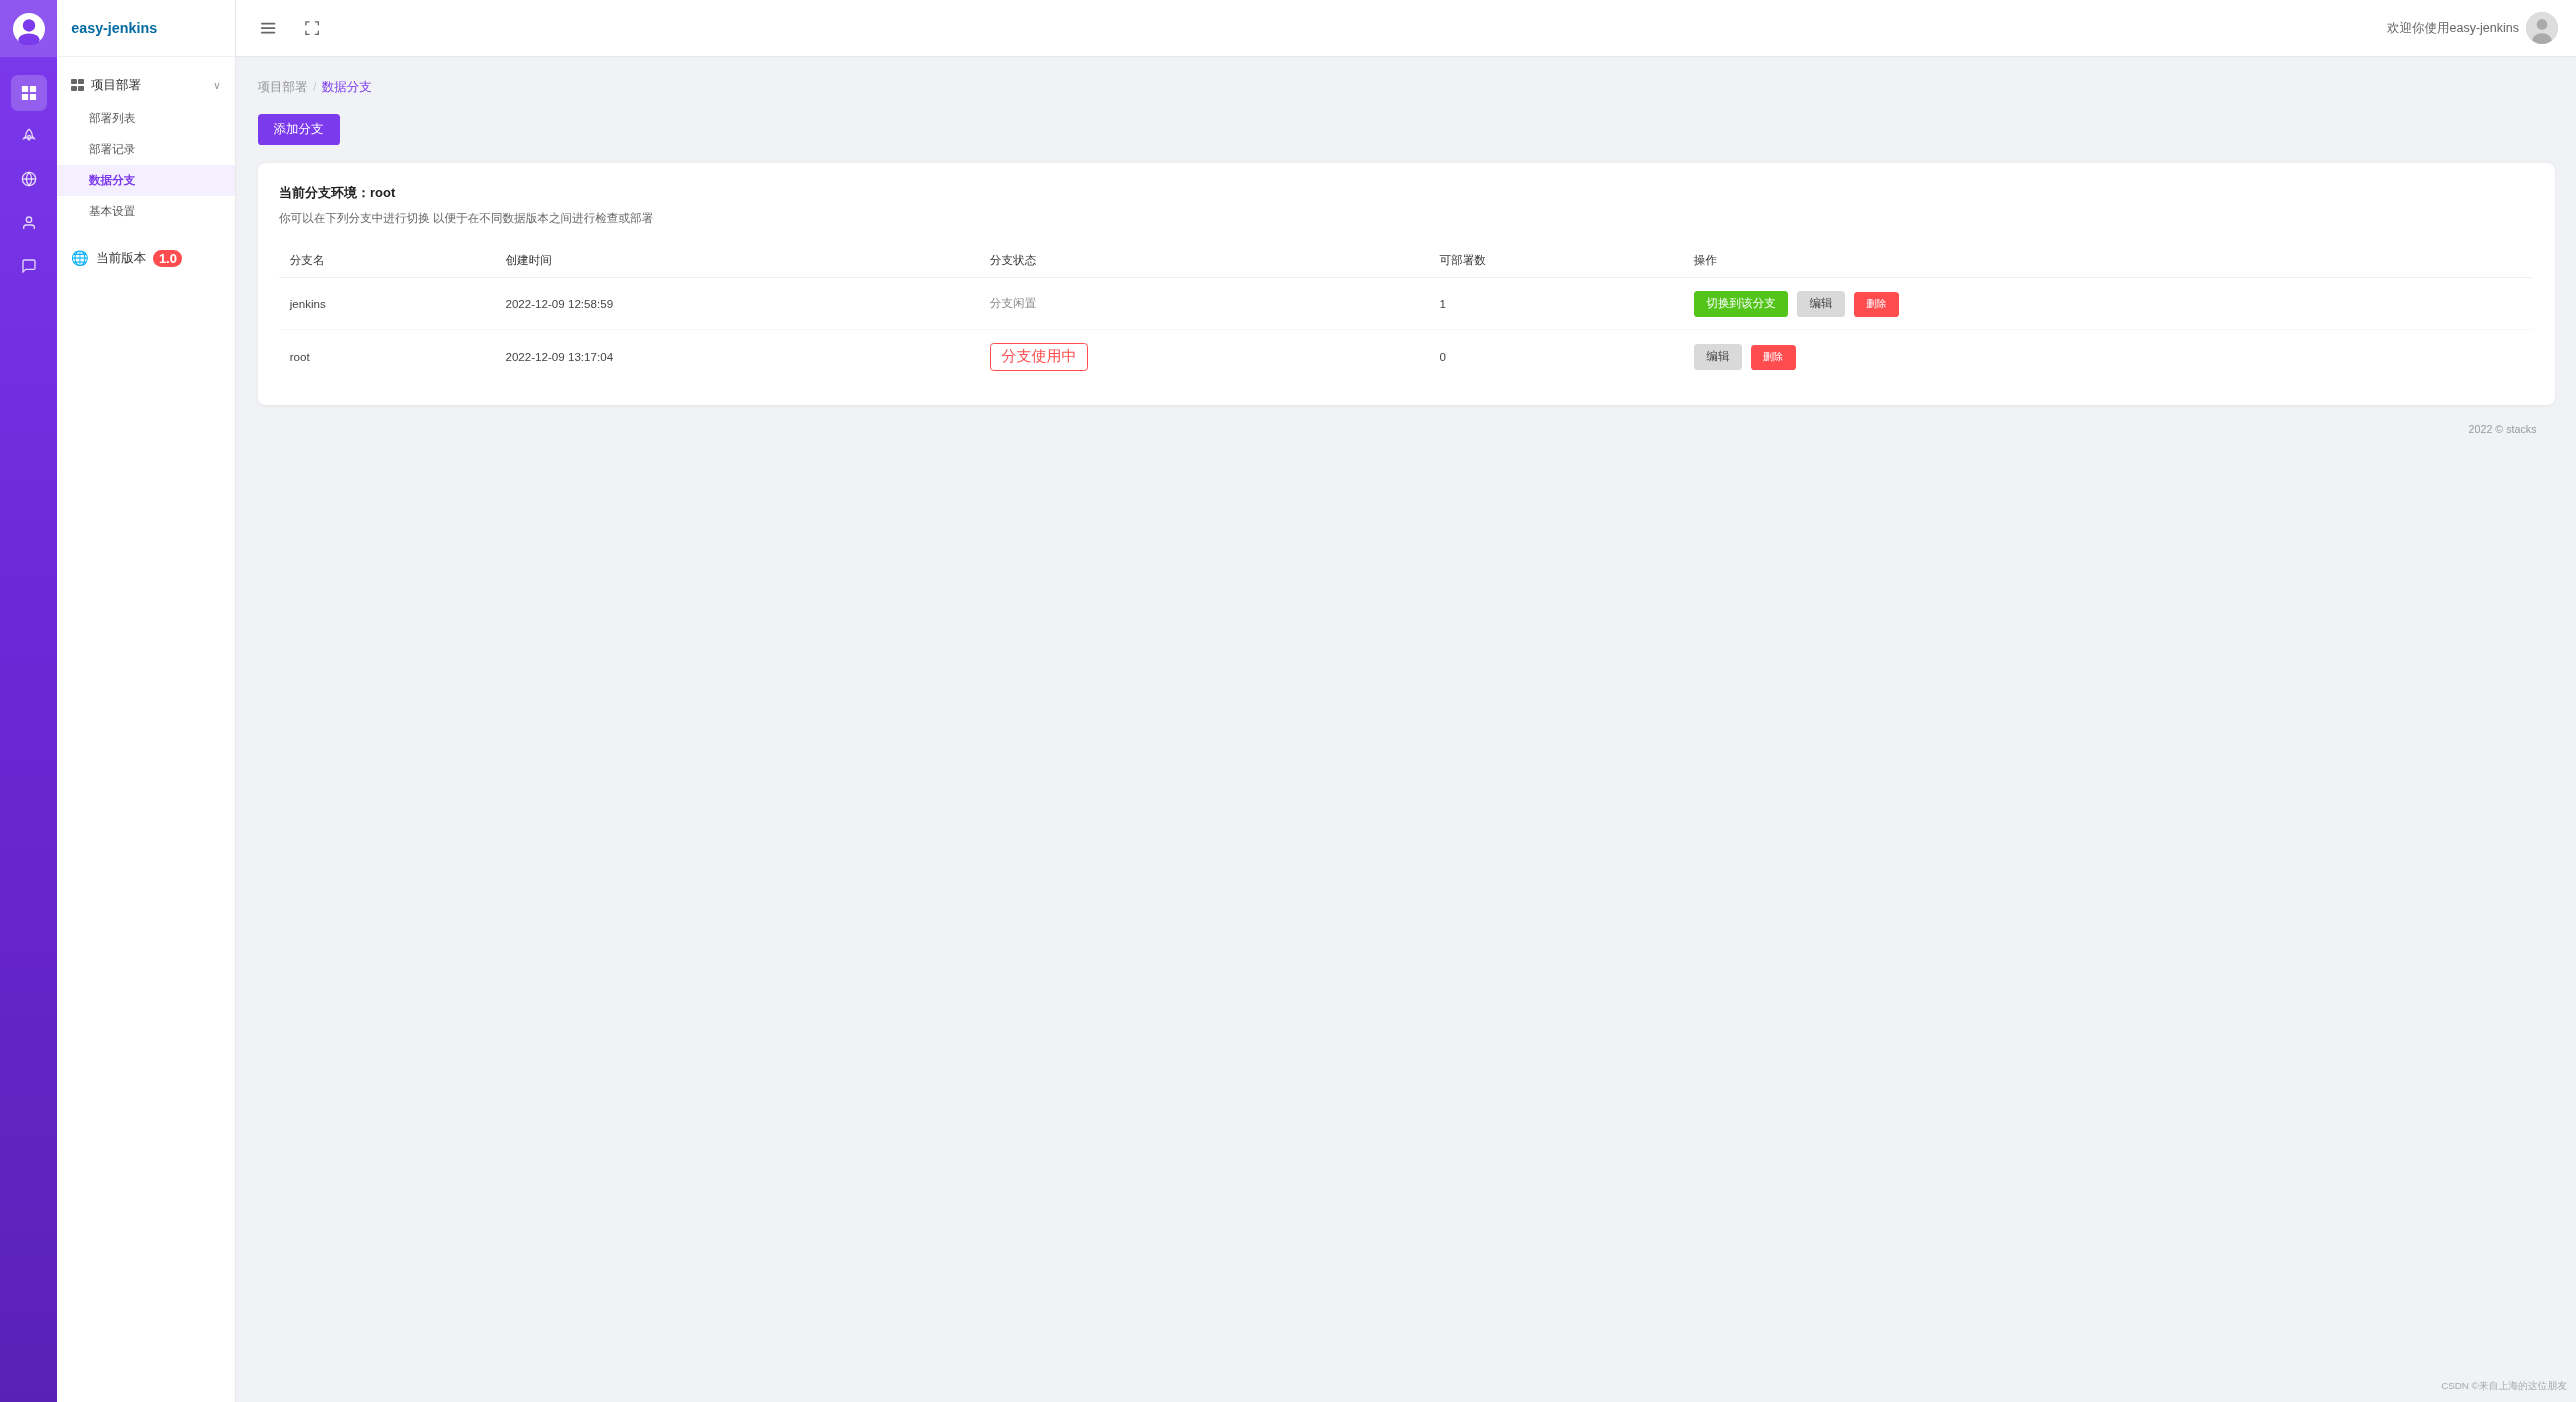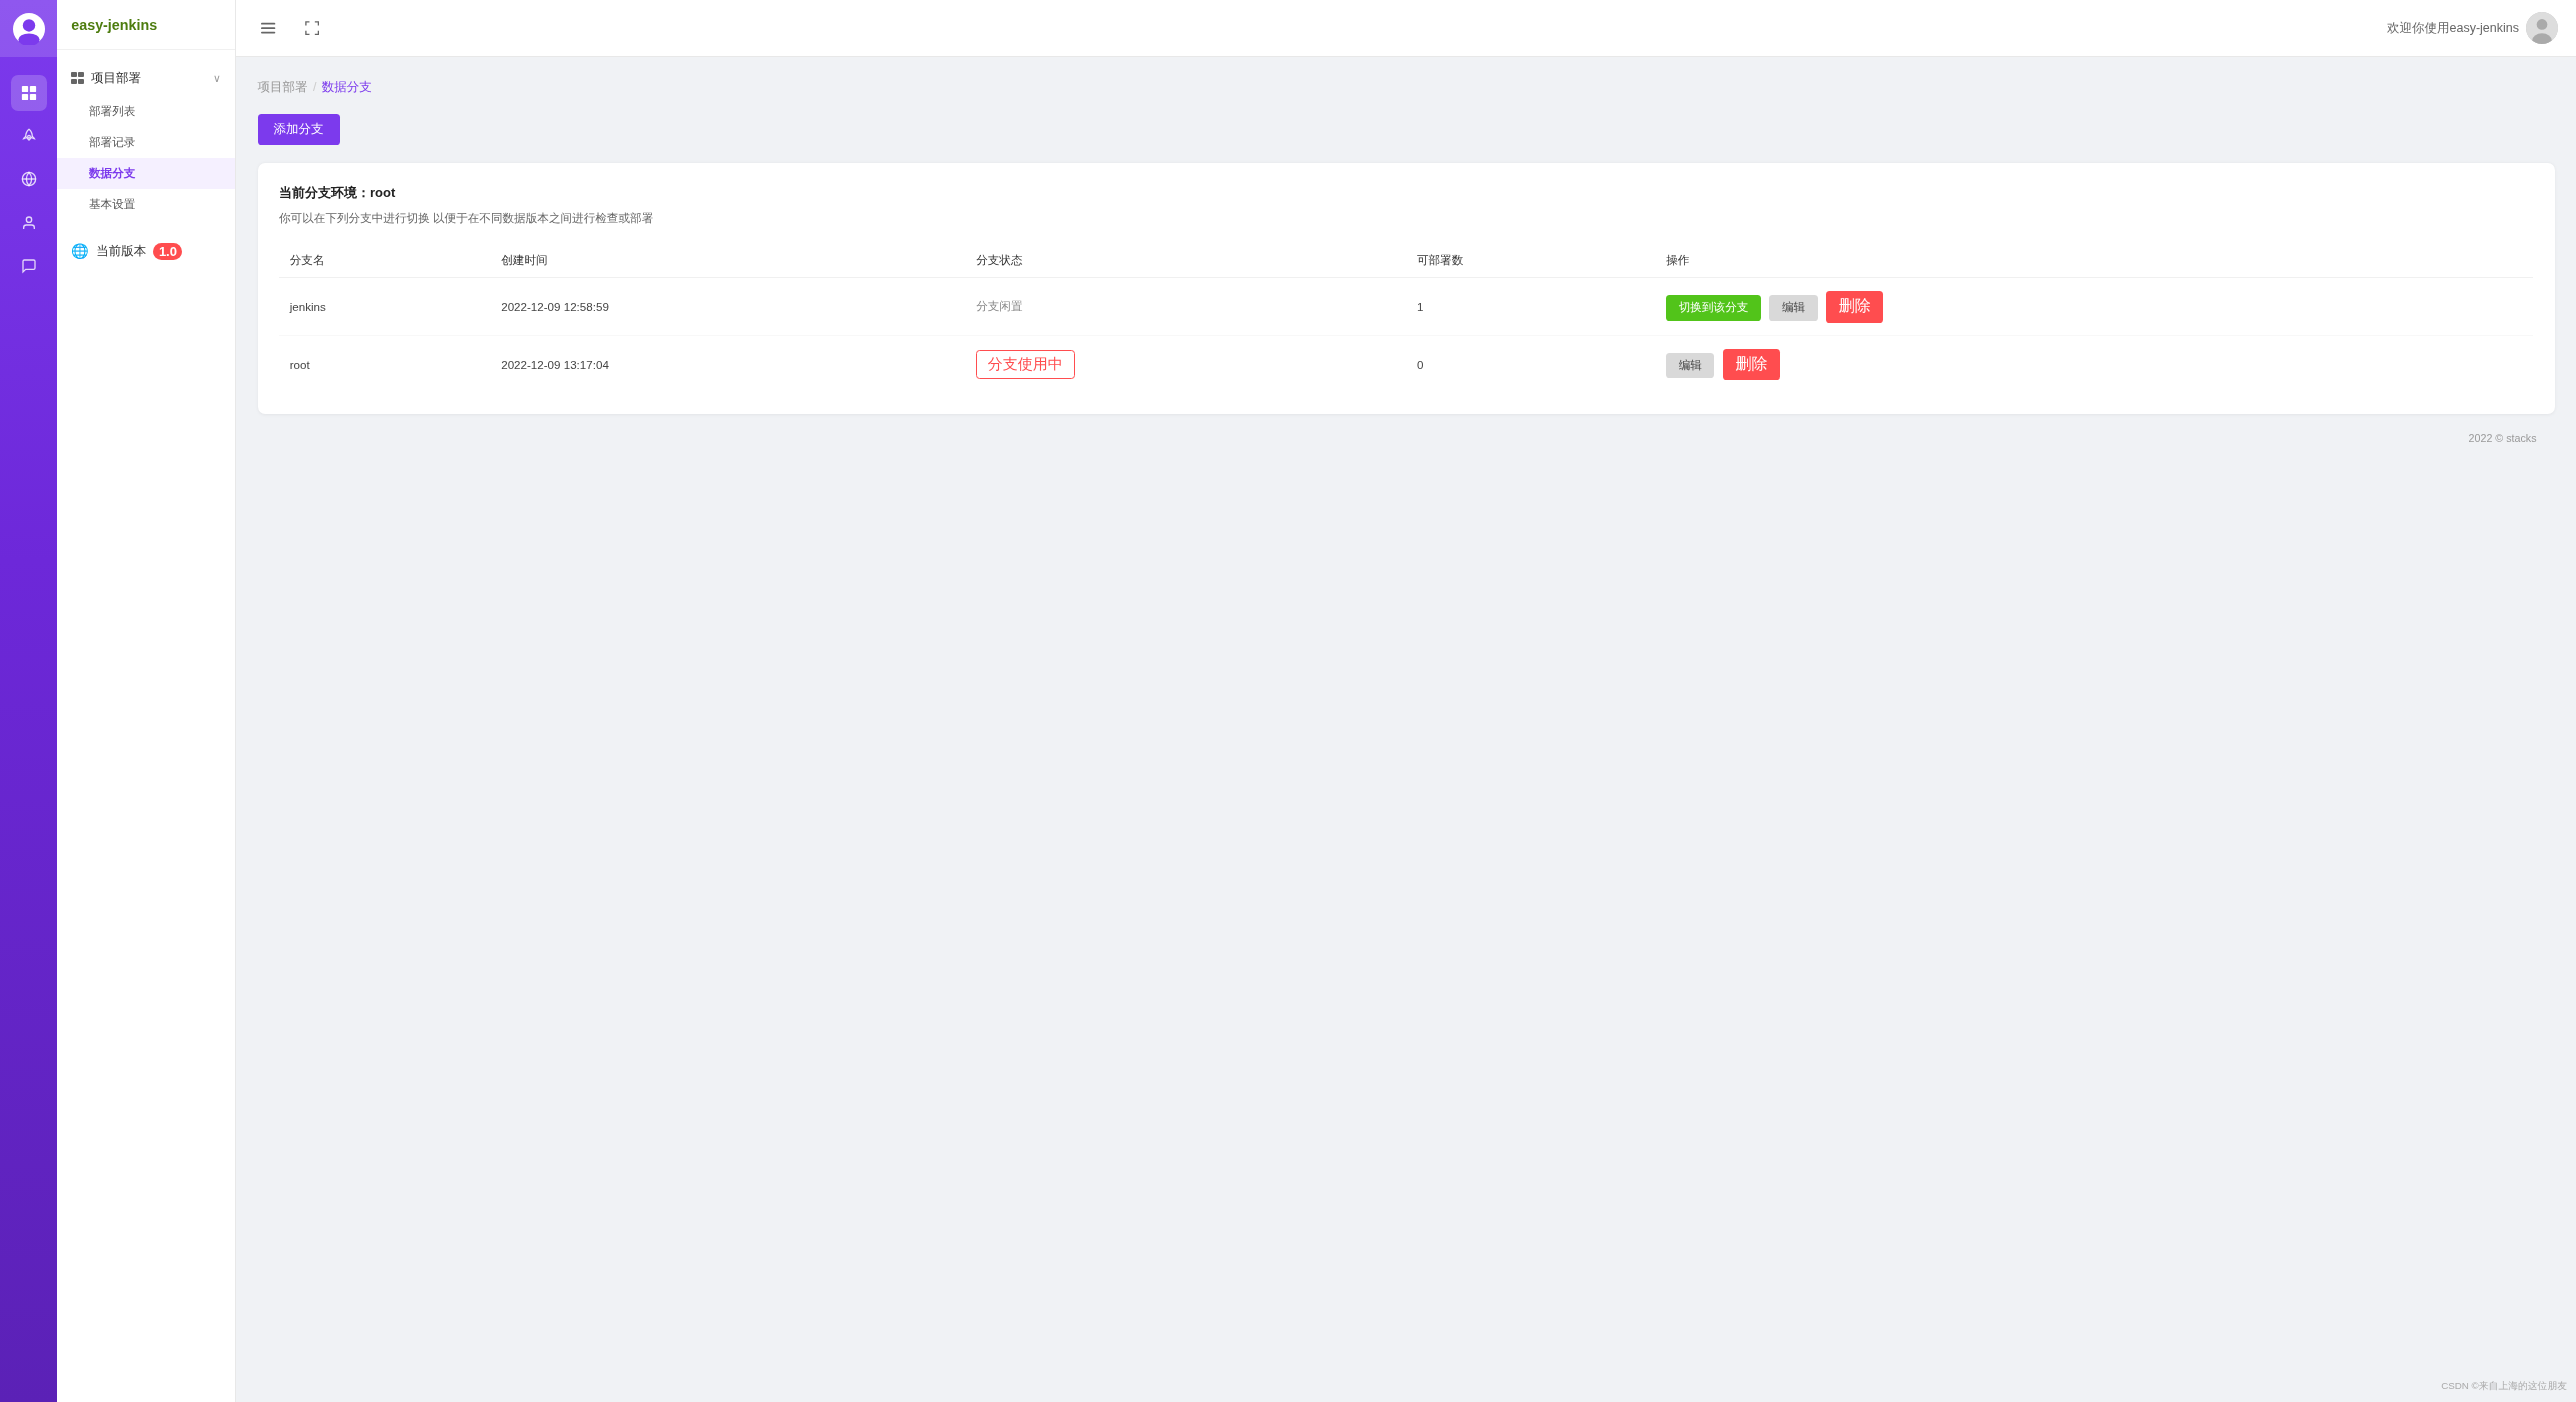--- a/index.html
+++ b/index.html
@@ -64,28 +64,28 @@
     
     .sidebar {
       width: 179px;
       background: #fff;
       border-right: 0.9px solid #e8e8e8;
       display: flex;
       flex-direction: column;
       flex-shrink: 0;
     }
     .sidebar-header {
-      height: 50px;
+      height: 57px;
       display: flex;
       align-items: center;
       padding: 0 14.3px;
       border-bottom: 0.9px solid #f0f0f0;
       font-size: 14.3px;
       font-weight: 600;
-      color: #4d7c0f;
+      color: #0369a1;
     }
     .sidebar-menu {
       padding: 10.7px 0;
       flex: 1;
     }
     .sidebar-group-header {
       display: flex;
       align-items: center;
       padding: 9px 14.3px;
       cursor: pointer;
@@ -301,21 +301,21 @@
       font-size: 11.6px;
       cursor: pointer;
       margin-right: 5.4px;
     }
     .btn-delete {
       background: #ff4d4f;
       color: #fff;
       border: none;
       padding: 5.4px 12.5px;
       border-radius: 3.6px;
-      font-size: 16px;
+      font-size: 10px;
       cursor: pointer;
     }
 
     
     .footer {
       text-align: right;
       padding: 18px;
       color: #999;
       font-size: 10.7px;
     }

